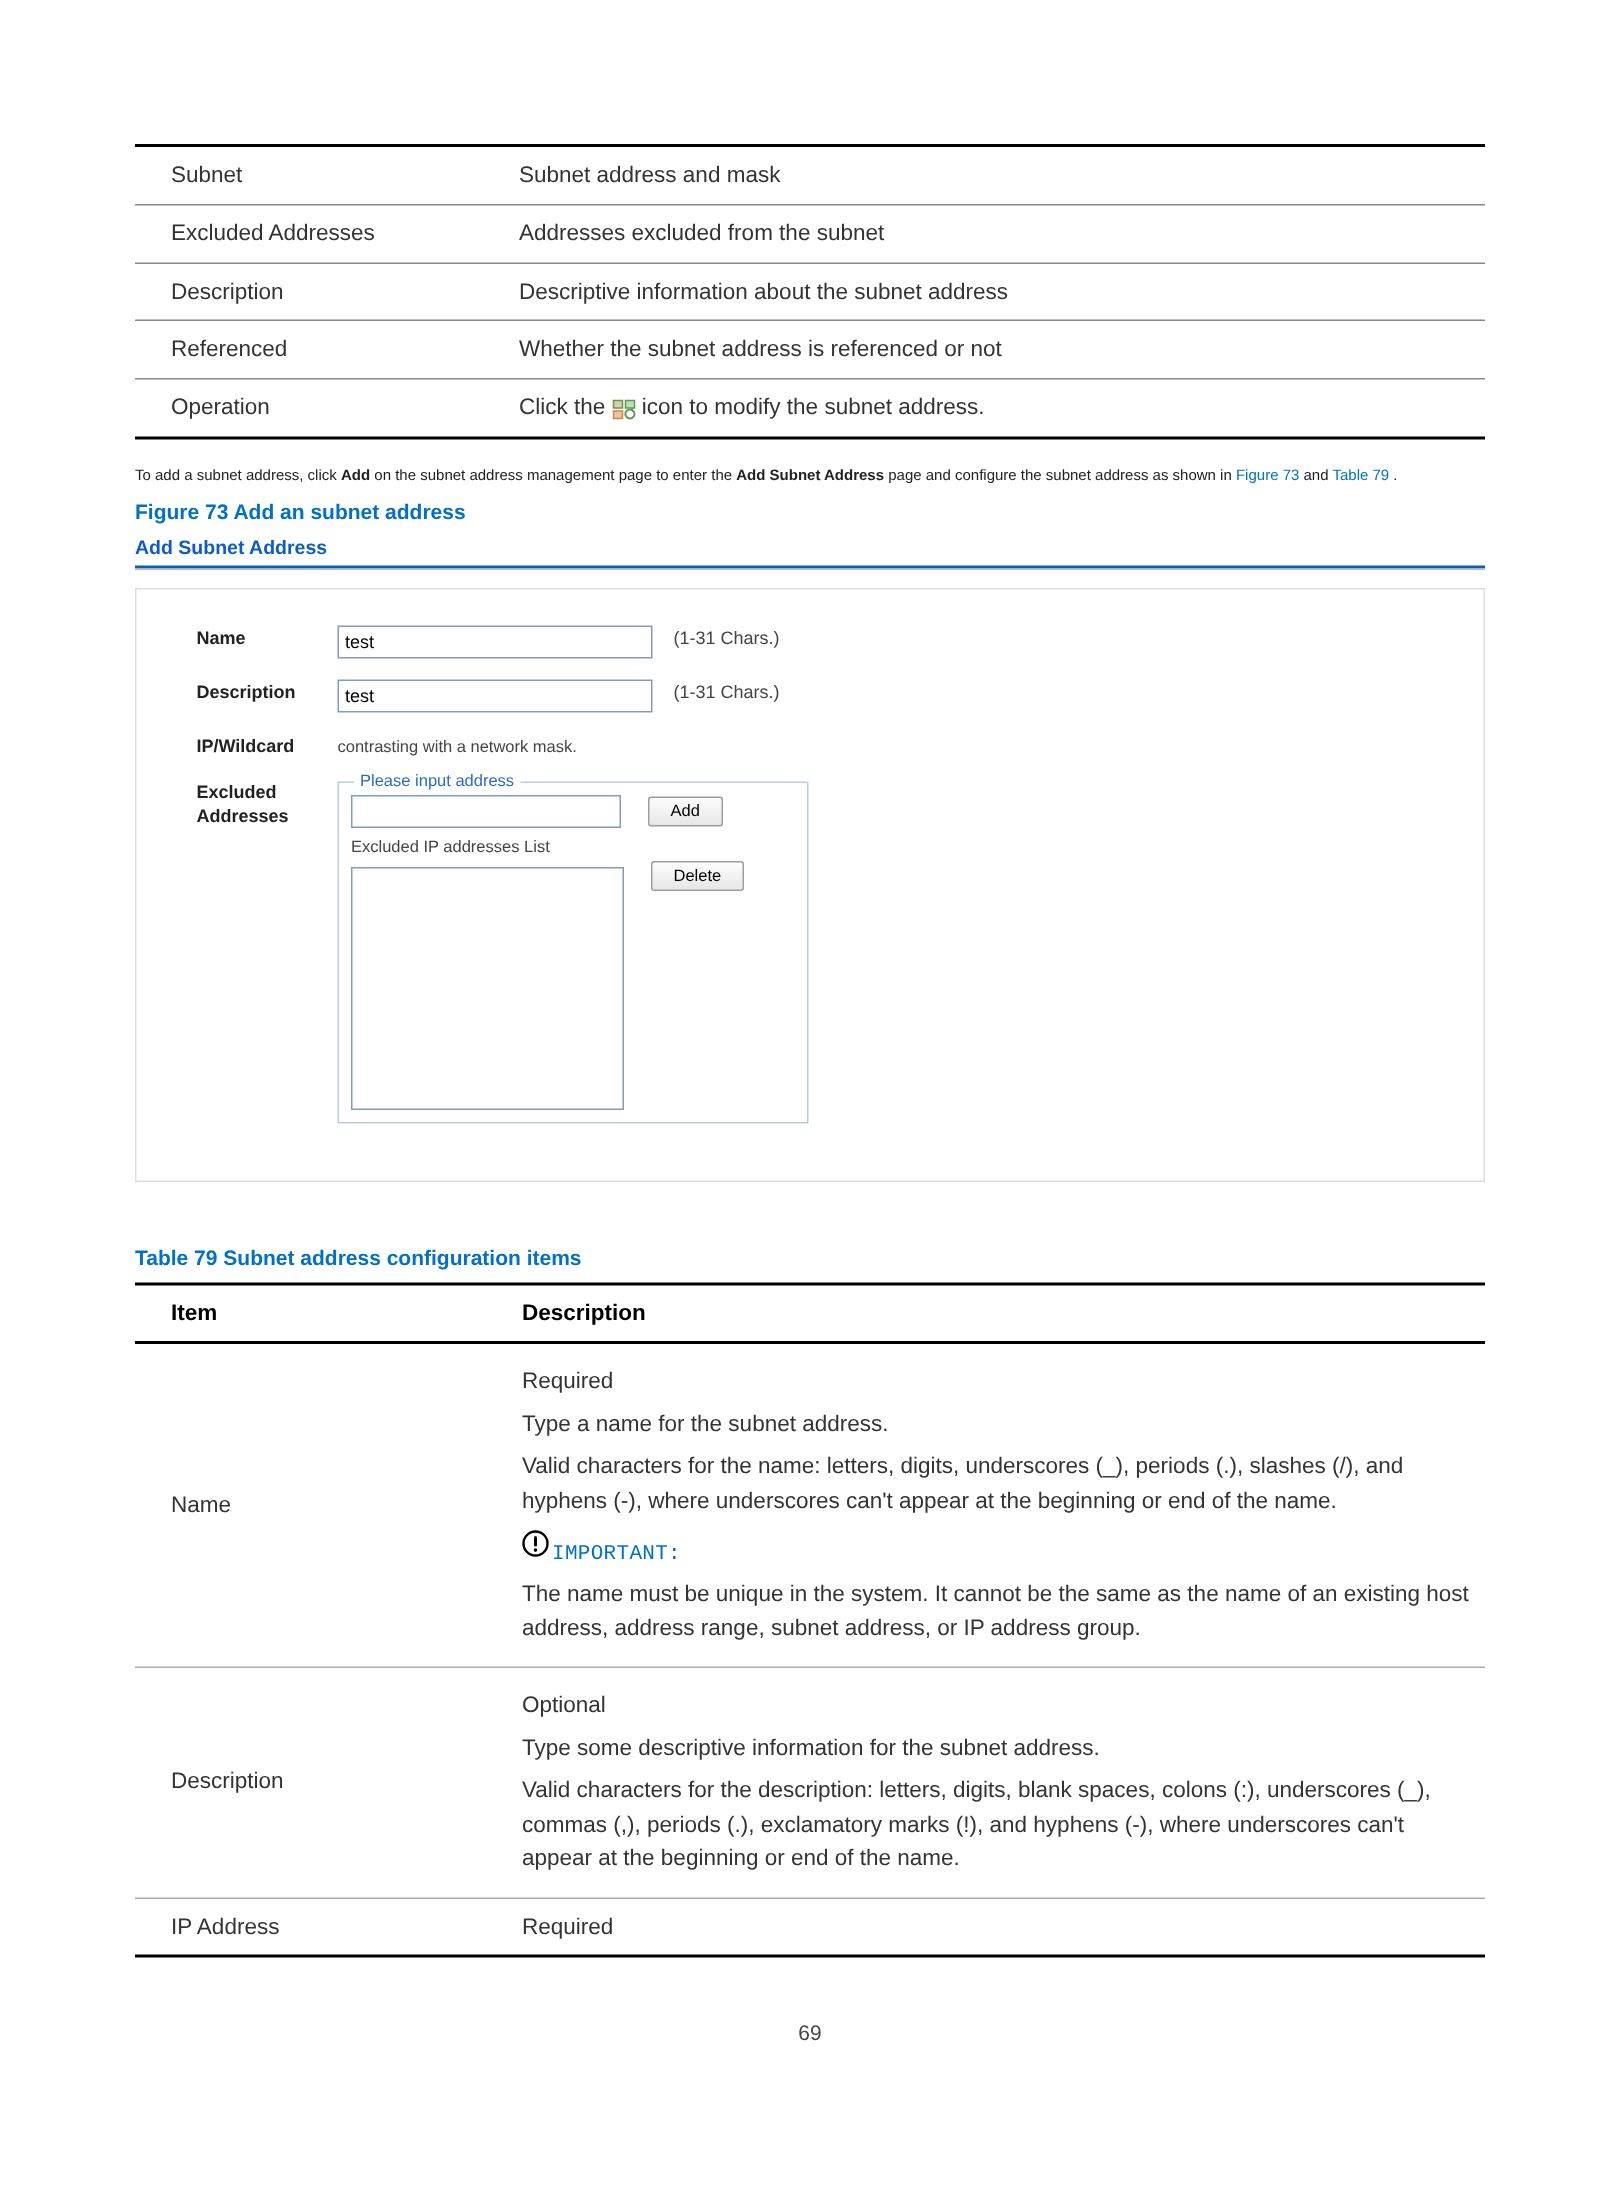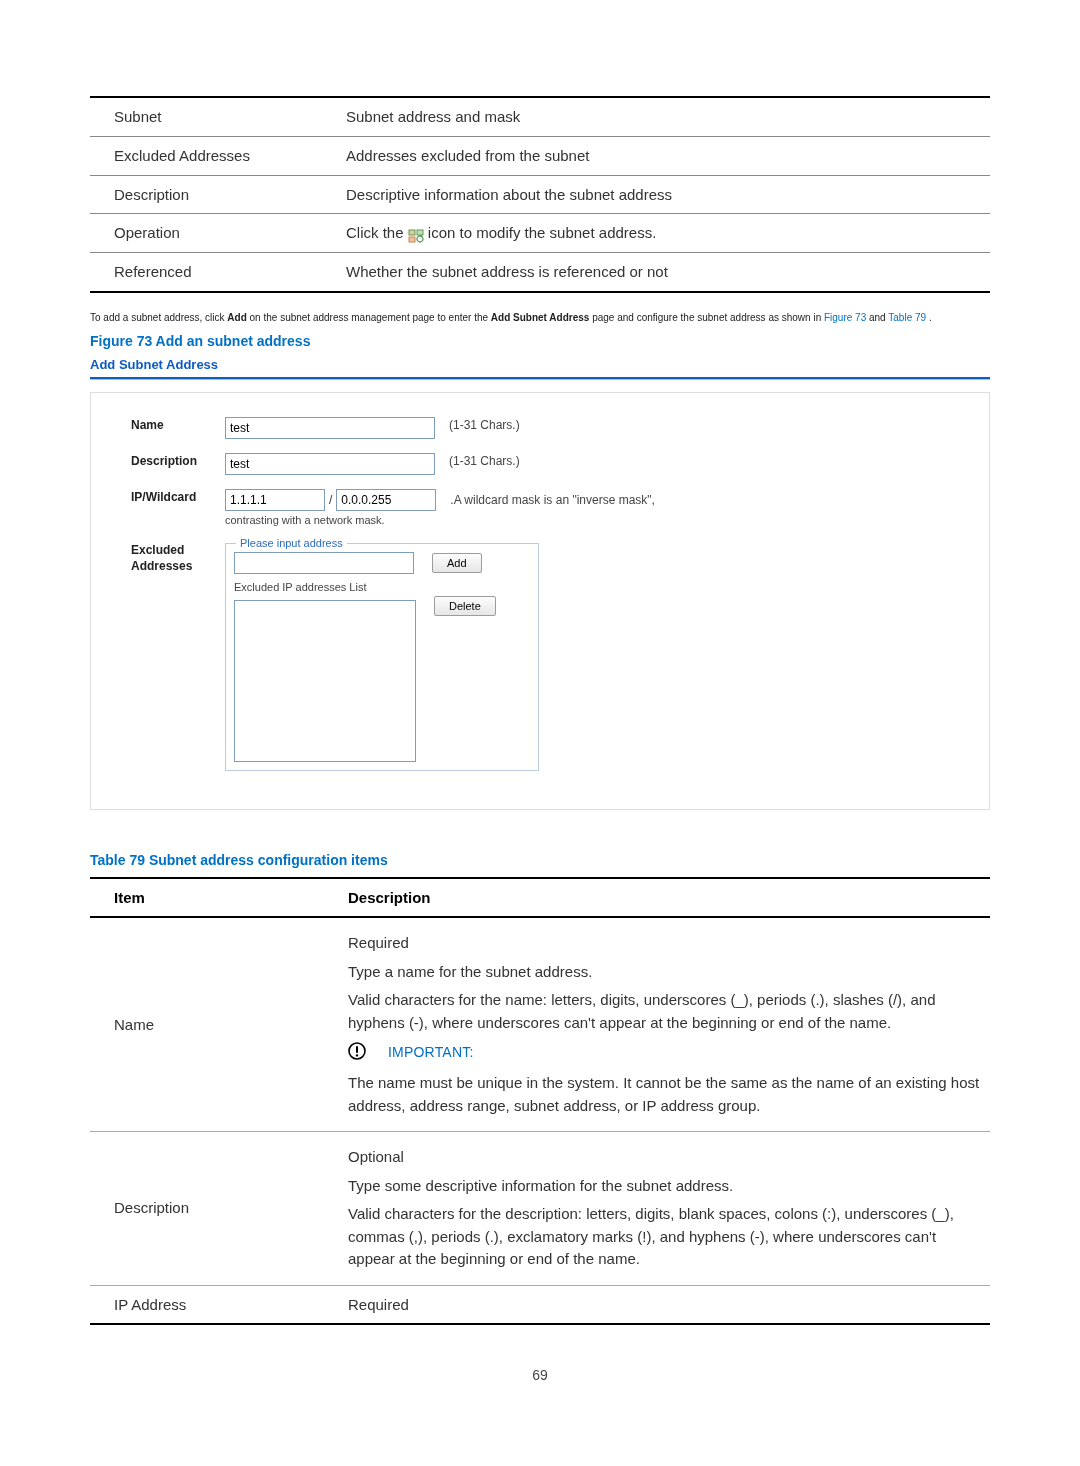--- a/index.html
+++ b/index.html
@@ -151,23 +151,24 @@
   .cfg-table tr.lastrow td {
     border-bottom: 2px solid #000;
   }
   .cfg-table td:first-child {
     width: 200px;
     vertical-align: middle;
   }
   .para { margin: 6px 0; line-height: 1.5; }
   .important-row {
     display: flex;
-    align-items: flex-start;
-    gap: 22px;
+    align-items: flex-end;
+    gap: 2px;
     margin: 8px 0 2px 0;
+    font-family: Liberation Mono, monospace;
   }
   .important-txt {
     color: #0071c5;
     font-size: 14px;
     letter-spacing: 0.2px;
   }
   .page-num {
     text-align: center;
     font-size: 14px;
     margin-top: 40px;
@@ -184,41 +185,41 @@
     <td>Subnet</td>
     <td>Subnet address and mask</td>
   </tr>
   <tr>
     <td>Excluded Addresses</td>
     <td>Addresses excluded from the subnet</td>
   </tr>
   <tr>
     <td>Description</td>
     <td>Descriptive information about the subnet address</td>
+  </tr>
+  <tr>
+    <td>Referenced</td>
+    <td>Whether the subnet address is referenced or not</td>
   </tr>
   <tr>
     <td>Operation</td>
     <td>
       <span>Click the </span>
       <span class="small-icon">
         <svg viewBox="0 0 16 14" width="16" height="14">
           <rect x="1" y="1" width="6" height="5" fill="#c9d6ad" stroke="#7a8c4a"></rect>
           <rect x="9" y="1" width="6" height="5" fill="#bfe0b4" stroke="#5a9c5a"></rect>
           <rect x="1" y="8" width="6" height="5" fill="#eec3a1" stroke="#c78a4a"></rect>
           <path d="M12 7 a3 3 0 1 1 -0.1 0" fill="none" stroke="#5a9c5a" stroke-width="1.3"></path>
           <path d="M12 7 l2 -1.5 l0 3 z" fill="#5a9c5a"></path>
         </svg>
       </span>
       <span> icon to modify the subnet address.</span>
     </td>
   </tr>
-  <tr>
-    <td>Referenced</td>
-    <td>Whether the subnet address is referenced or not</td>
-  </tr>
 </tbody>
     </table>
 
 <p class="body-text">
   <span>To add a subnet address, click </span>
   <b>Add</b>
   <span> on the subnet address management page to enter the </span>
   <b>Add Subnet Address</b>
   <span> page and configure the subnet address as shown in </span>
   <span class="link">Figure 73</span>
@@ -239,26 +240,20 @@
     <span class="hint">(1-31 Chars.)</span>
   </div>
   <div class="frow">
     <div class="flabel">Description</div>
     <input class="finput w200" value="test" style="">
     <span class="hint">(1-31 Chars.)</span>
   </div>
   <div class="frow">
     <div class="flabel">IP/Wildcard</div>
     <div>
-      <div style="display:flex;align-items:center;">
-        <input class="finput w100" value="1.1.1.1" style="">
-        <span style="margin:0 4px;">/</span>
-        <input class="finput w100" value="0.0.0.255" style="">
-        <span class="hint">.A wildcard mask is an "inverse mask",</span>
-      </div>
       <div class="subhint">contrasting with a network mask.</div>
     </div>
   </div>
   <div class="frow">
     <div class="flabel" style="line-height:1.3;">Excluded Addresses</div>
     <div>
       <div class="fieldset">
         <span class="legend">Please input address</span>
         <div style="display:flex;gap:18px;align-items:center;">
           <input class="finput" style="width: 170px;">

